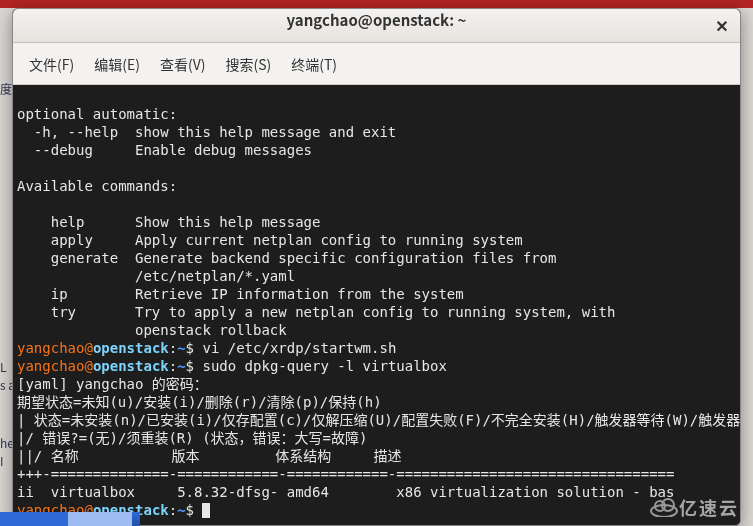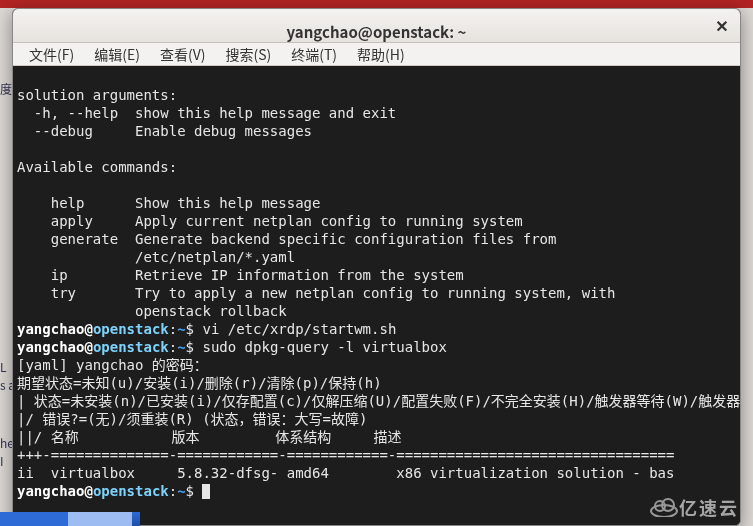--- a/index.html
+++ b/index.html
@@ -36,42 +36,42 @@
     box-shadow: 0 4px 18px rgba(0,0,0,0.4);
     display: flex;
     flex-direction: column;
     overflow: hidden;
   }
   .titlebar {
     height: 34px;
     background: linear-gradient(#f4f2f0,#e6e3df);
     border-bottom: 1px solid #c4c0bc;
     display: flex;
-    align-items: flex-end;
+    align-items: flex-start;
     justify-content: center;
     position: relative;
     color: #333;
     font-weight: bold;
     font-size: 15px;
   }
   .titlebar .close {
     position: absolute;
     right: 8px;
     top: 6px;
     width: 20px;
     height: 20px;
     display: flex;
     align-items: center;
     justify-content: center;
     font-size: 16px;
     cursor: pointer;
     color: #333;
   }
   .menubar {
-    height: 23px;
+    height: 42px;
     background: #f4f2f0;
     border-bottom: 1px solid #cfcac5;
     display: flex;
     align-items: center;
     padding: 0 6px;
     font-size: 14px;
     color: #333;
   }
   .menubar .menu {
     padding: 2px 10px;
@@ -81,21 +81,21 @@
     flex: 1;
     background: #1d1d1d;
     color: #e6e6e6;
     font-family: "DejaVu Sans Mono","Noto Sans Mono CJK SC", monospace;
     font-size: 14px;
     line-height: 18px;
     padding: 2px 4px;
     white-space: pre;
     overflow: hidden;
   }
-  .p-user { color: #ffffff; font-weight: bold; }
+  .p-user { color: #f97316; font-weight: normal; }
   .p-host { color: #7dd3fc; font-weight: bold; }
   .p-colon { color: #e6e6e6; }
   .p-path { color: #4aa3ff; font-weight: bold; }
   .cursor {
     display: inline-block;
     width: 8px;
     height: 15px;
     background: #e6e6e6;
     vertical-align: text-bottom;
   }
@@ -147,25 +147,24 @@
       <span>✕</span>
     </span>
   </div>
 
   <div class="menubar">
     <div class="menu">文件(F)</div>
     <div class="menu">编辑(E)</div>
     <div class="menu">查看(V)</div>
     <div class="menu">搜索(S)</div>
     <div class="menu">终端(T)</div>
-    <div class="menu">帮助(H)</div>
   </div>
 
   <div class="termarea">
-<span>solution arguments:</span>
+<span>optional automatic:</span>
 <span>  -h, --help  show this help message and exit</span>
 <span>  --debug     Enable debug messages</span>
 <span></span>
 <span>Available commands:</span>
 <span></span>
 <span>    help      Show this help message</span>
 <span>    apply     Apply current netplan config to running system</span>
 <span>    generate  Generate backend specific configuration files from</span>
 <span>              /etc/netplan/*.yaml</span>
 <span>    ip        Retrieve IP information from the system</span>

